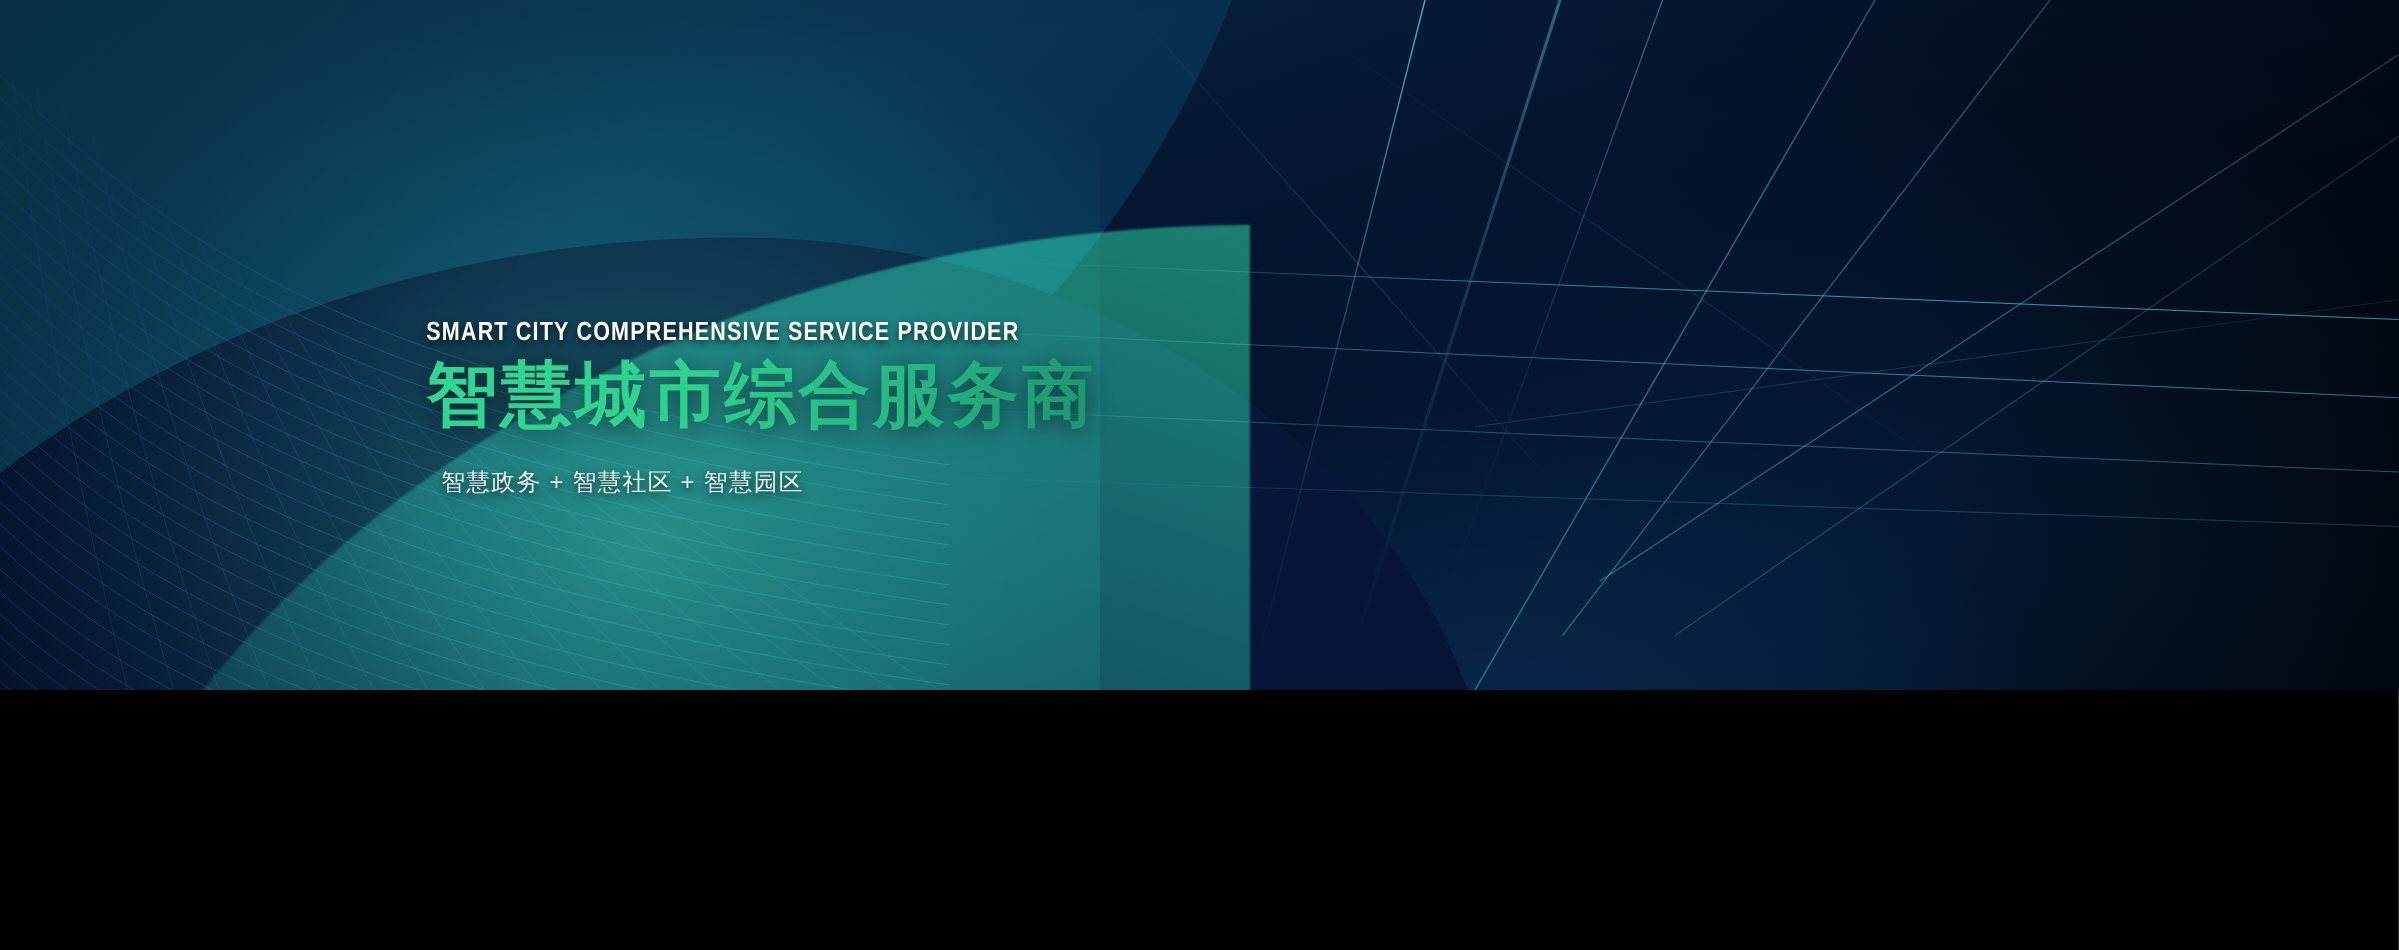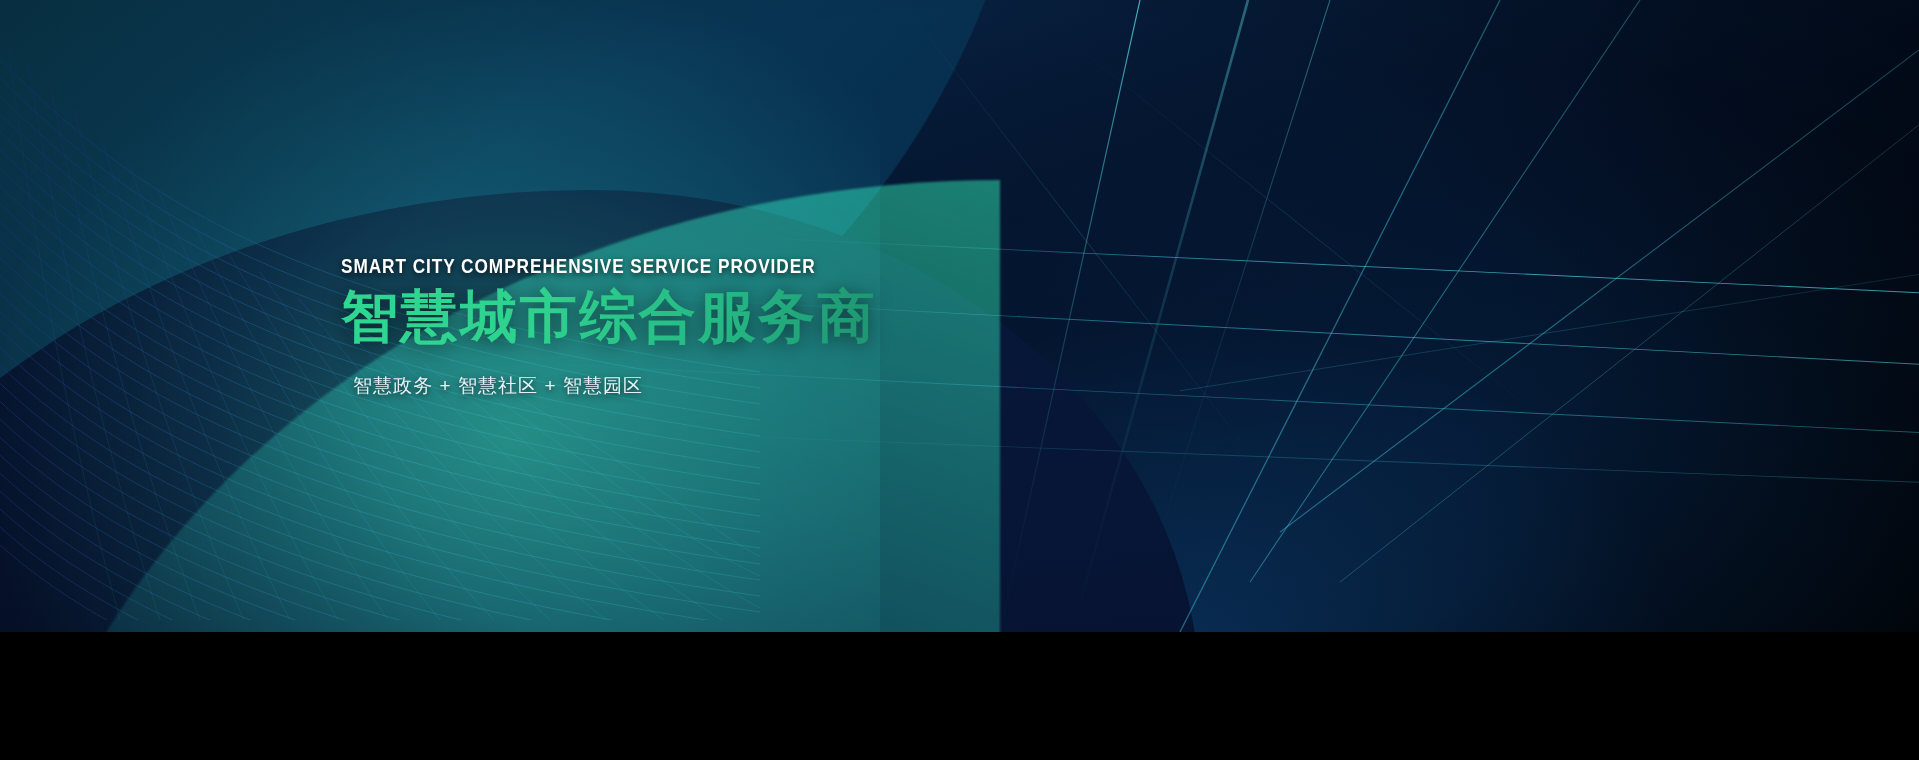--- a/index.html
+++ b/index.html
@@ -1,20 +1,20 @@
 <!DOCTYPE html>
 <html><head>
 <meta charset="utf-8">
 <style>
   html,body{margin:0;padding:0;background:#000;}
   body{font-family:"Liberation Sans",sans-serif;}
 
   #banner{
     position:relative;
-    width:1919px;height:632px;
+    width:1919px;height:552px;
     overflow:hidden;
     background:#020a18;
     text-decoration:underline;
   }
   .layer{position:absolute;inset:0;}
 
   
   #sky{
     background:
       radial-gradient(ellipse 1100px 700px at 1180px 640px, rgba(14,70,128,.55) 0%, rgba(6,28,60,.25) 45%, rgba(0,0,0,0) 72%),

